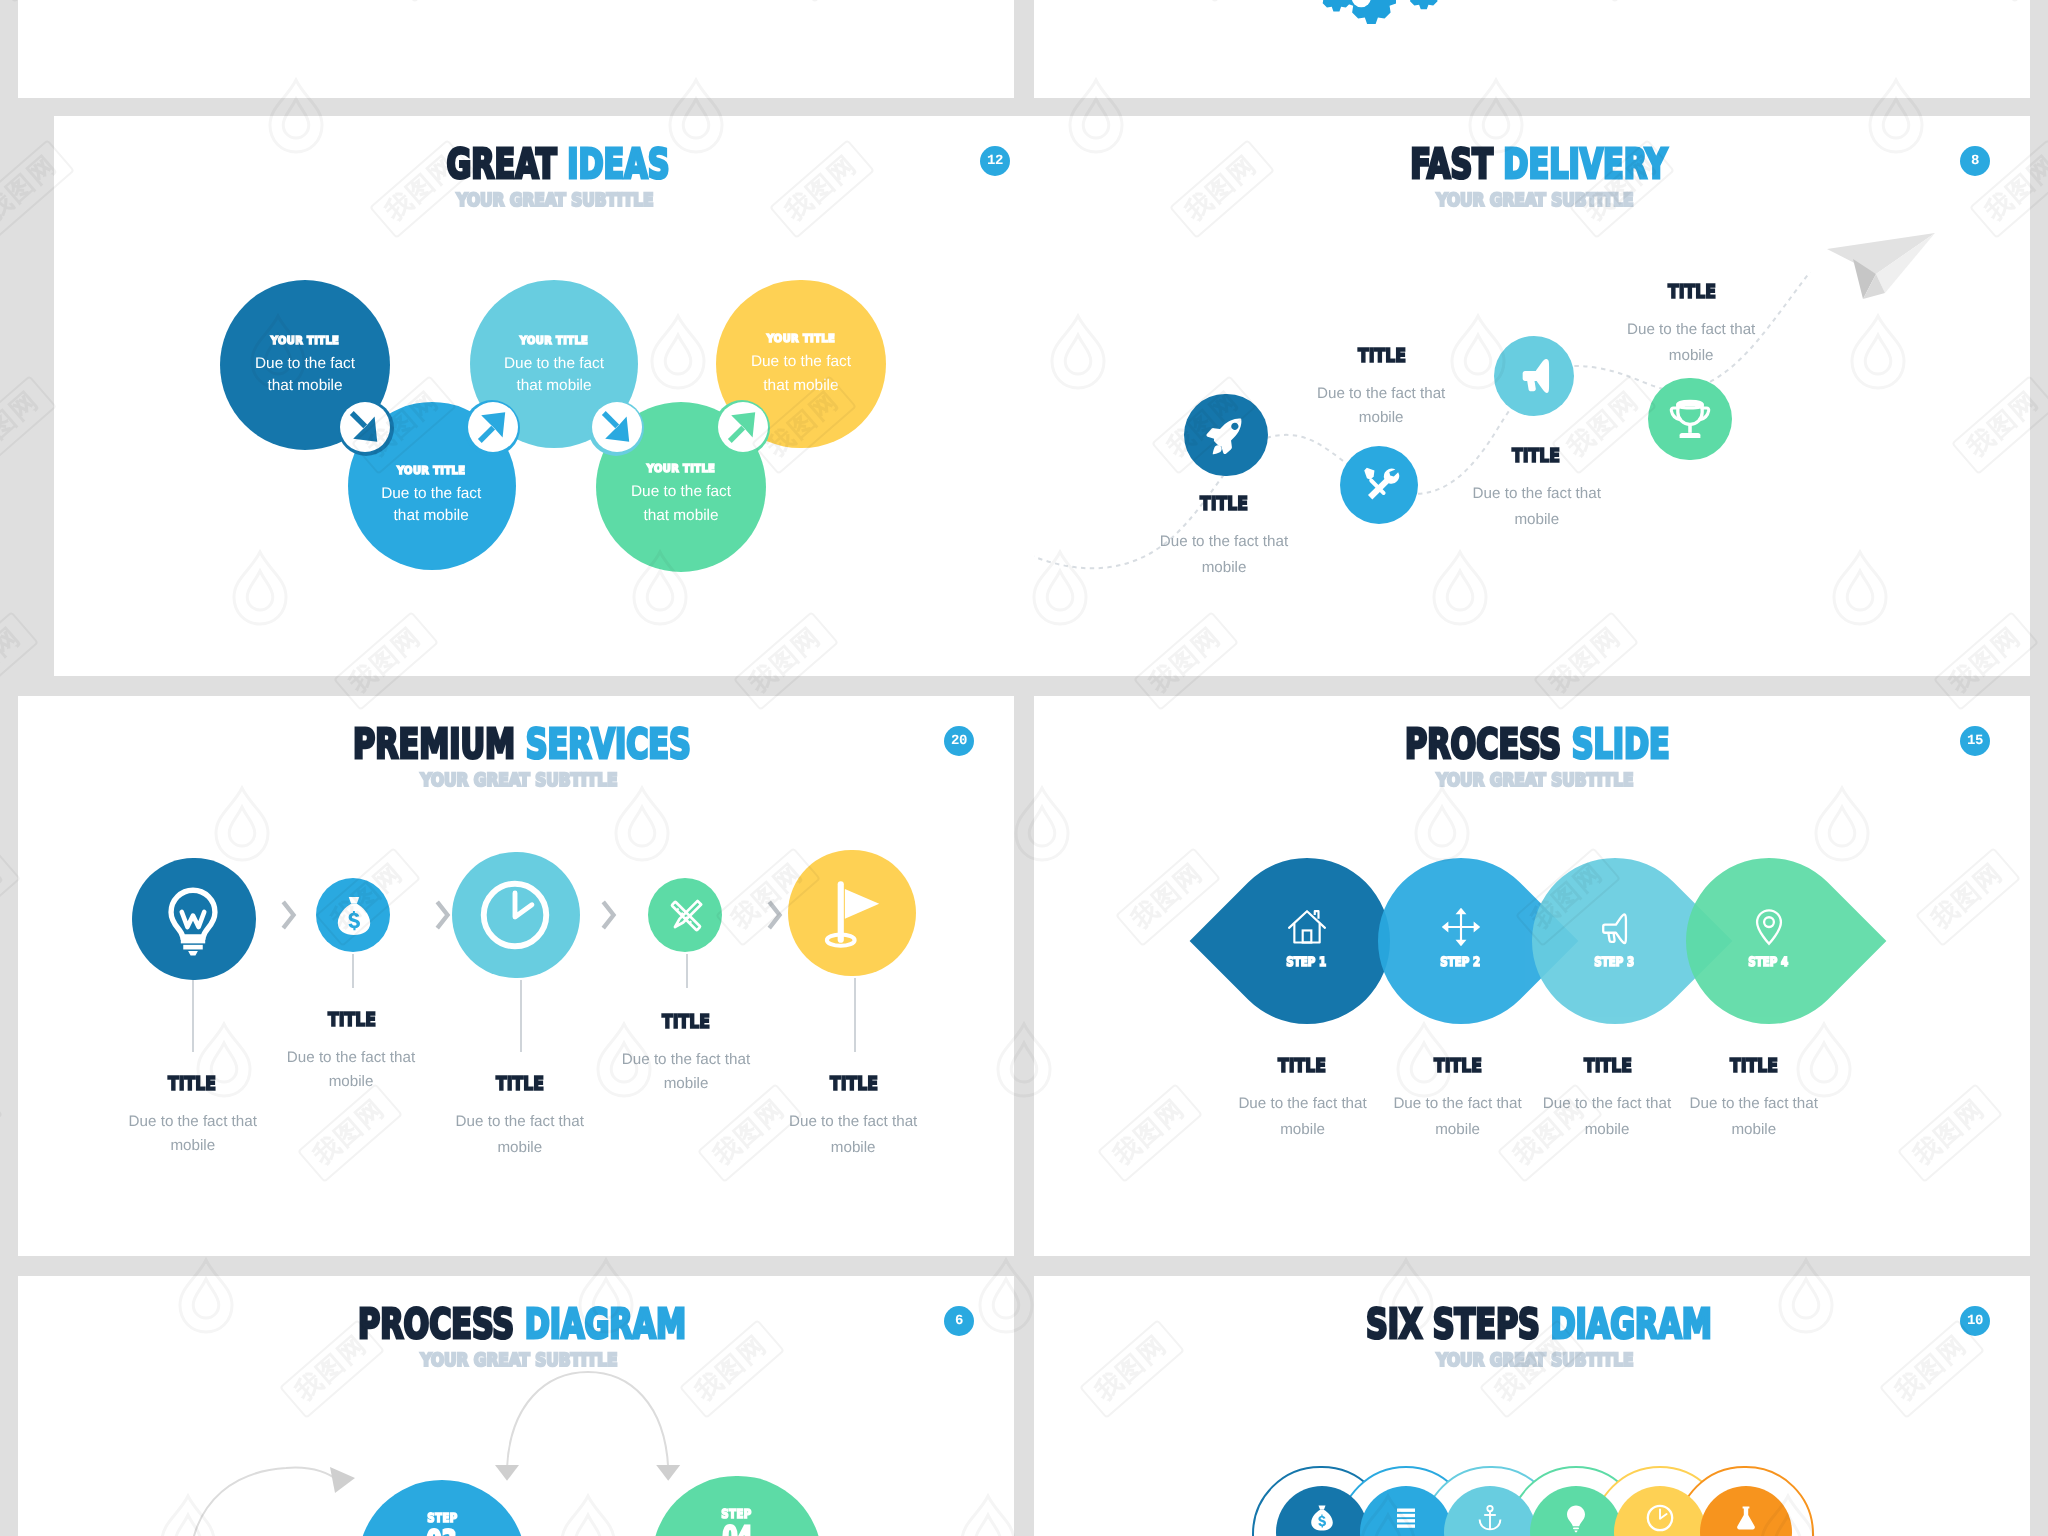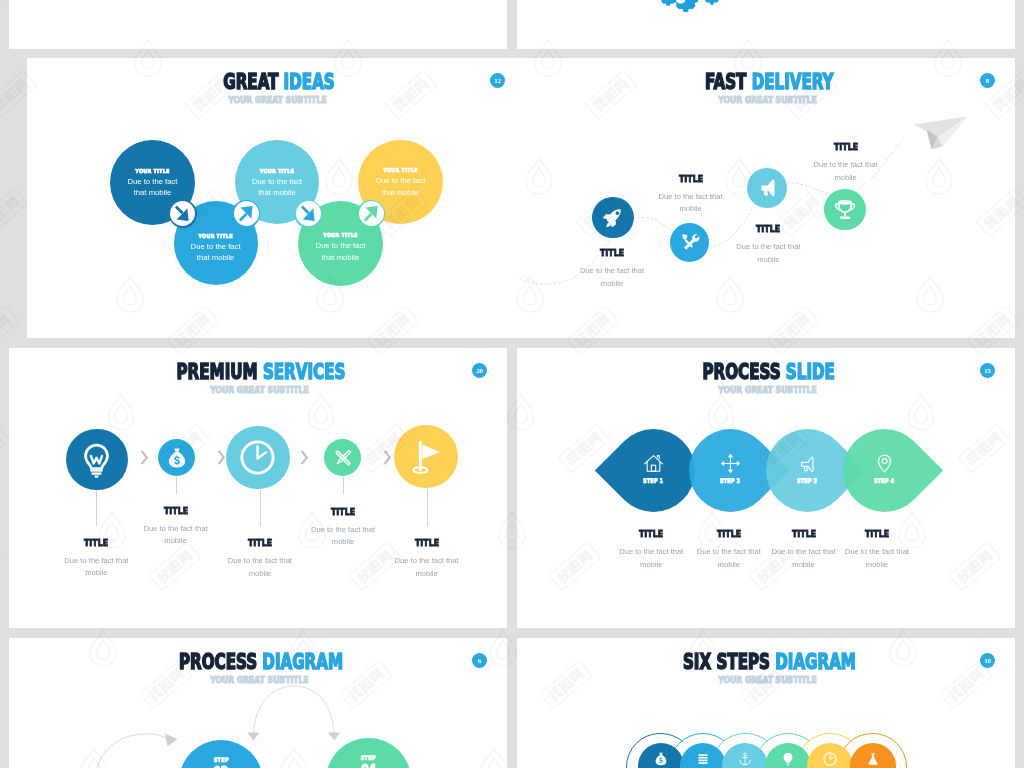--- a/index.html
+++ b/index.html
@@ -21,21 +21,21 @@
         font-size:20.5px;line-height:20px;display:inline-block;
         -webkit-text-stroke:1.5px #16253a;color:#16253a;
         transform:scaleX(.82);transform-origin:center top;white-space:nowrap}
 .hd .t1 .b{color:#2aa6e0;-webkit-text-stroke:1.5px #2aa6e0}
 .hd .t2{font-family:"DejaVu Sans Condensed","DejaVu Sans",sans-serif;font-weight:bold;
         font-size:9px;line-height:10px;color:#c6d3df;-webkit-text-stroke:1.1px #c6d3df;
         display:block;margin-top:2px;margin-left:-3px;transform:scaleX(.95);white-space:nowrap}
 .badge{position:absolute;left:463px;top:15px;width:15px;height:15px;border-radius:50%;
        background:#2aa9e0;color:#fff;font-size:7px;font-weight:bold;letter-spacing:-.2px;
        display:flex;align-items:center;justify-content:center;
-       font-family:Liberation Serif, serif}
+       font-family:Liberation Mono, monospace}
 
 
 
 .gi{position:absolute;left:0;top:0;width:498px;height:280px}
 .gib{position:absolute;border-radius:50%;color:#fff;text-align:center}
 .gib .gt{font-family:"DejaVu Sans Condensed","DejaVu Sans",sans-serif;font-weight:bold;
          font-size:5.5px;line-height:6px;-webkit-text-stroke:.7px #fff;letter-spacing:.2px}
 .gib .gb{font-family:"Liberation Sans",sans-serif;font-size:7.7px;line-height:11.5px;margin-top:2px;
          padding:0 16px}
 .abadge{position:absolute;width:28px;height:28px;border-radius:50%;}

